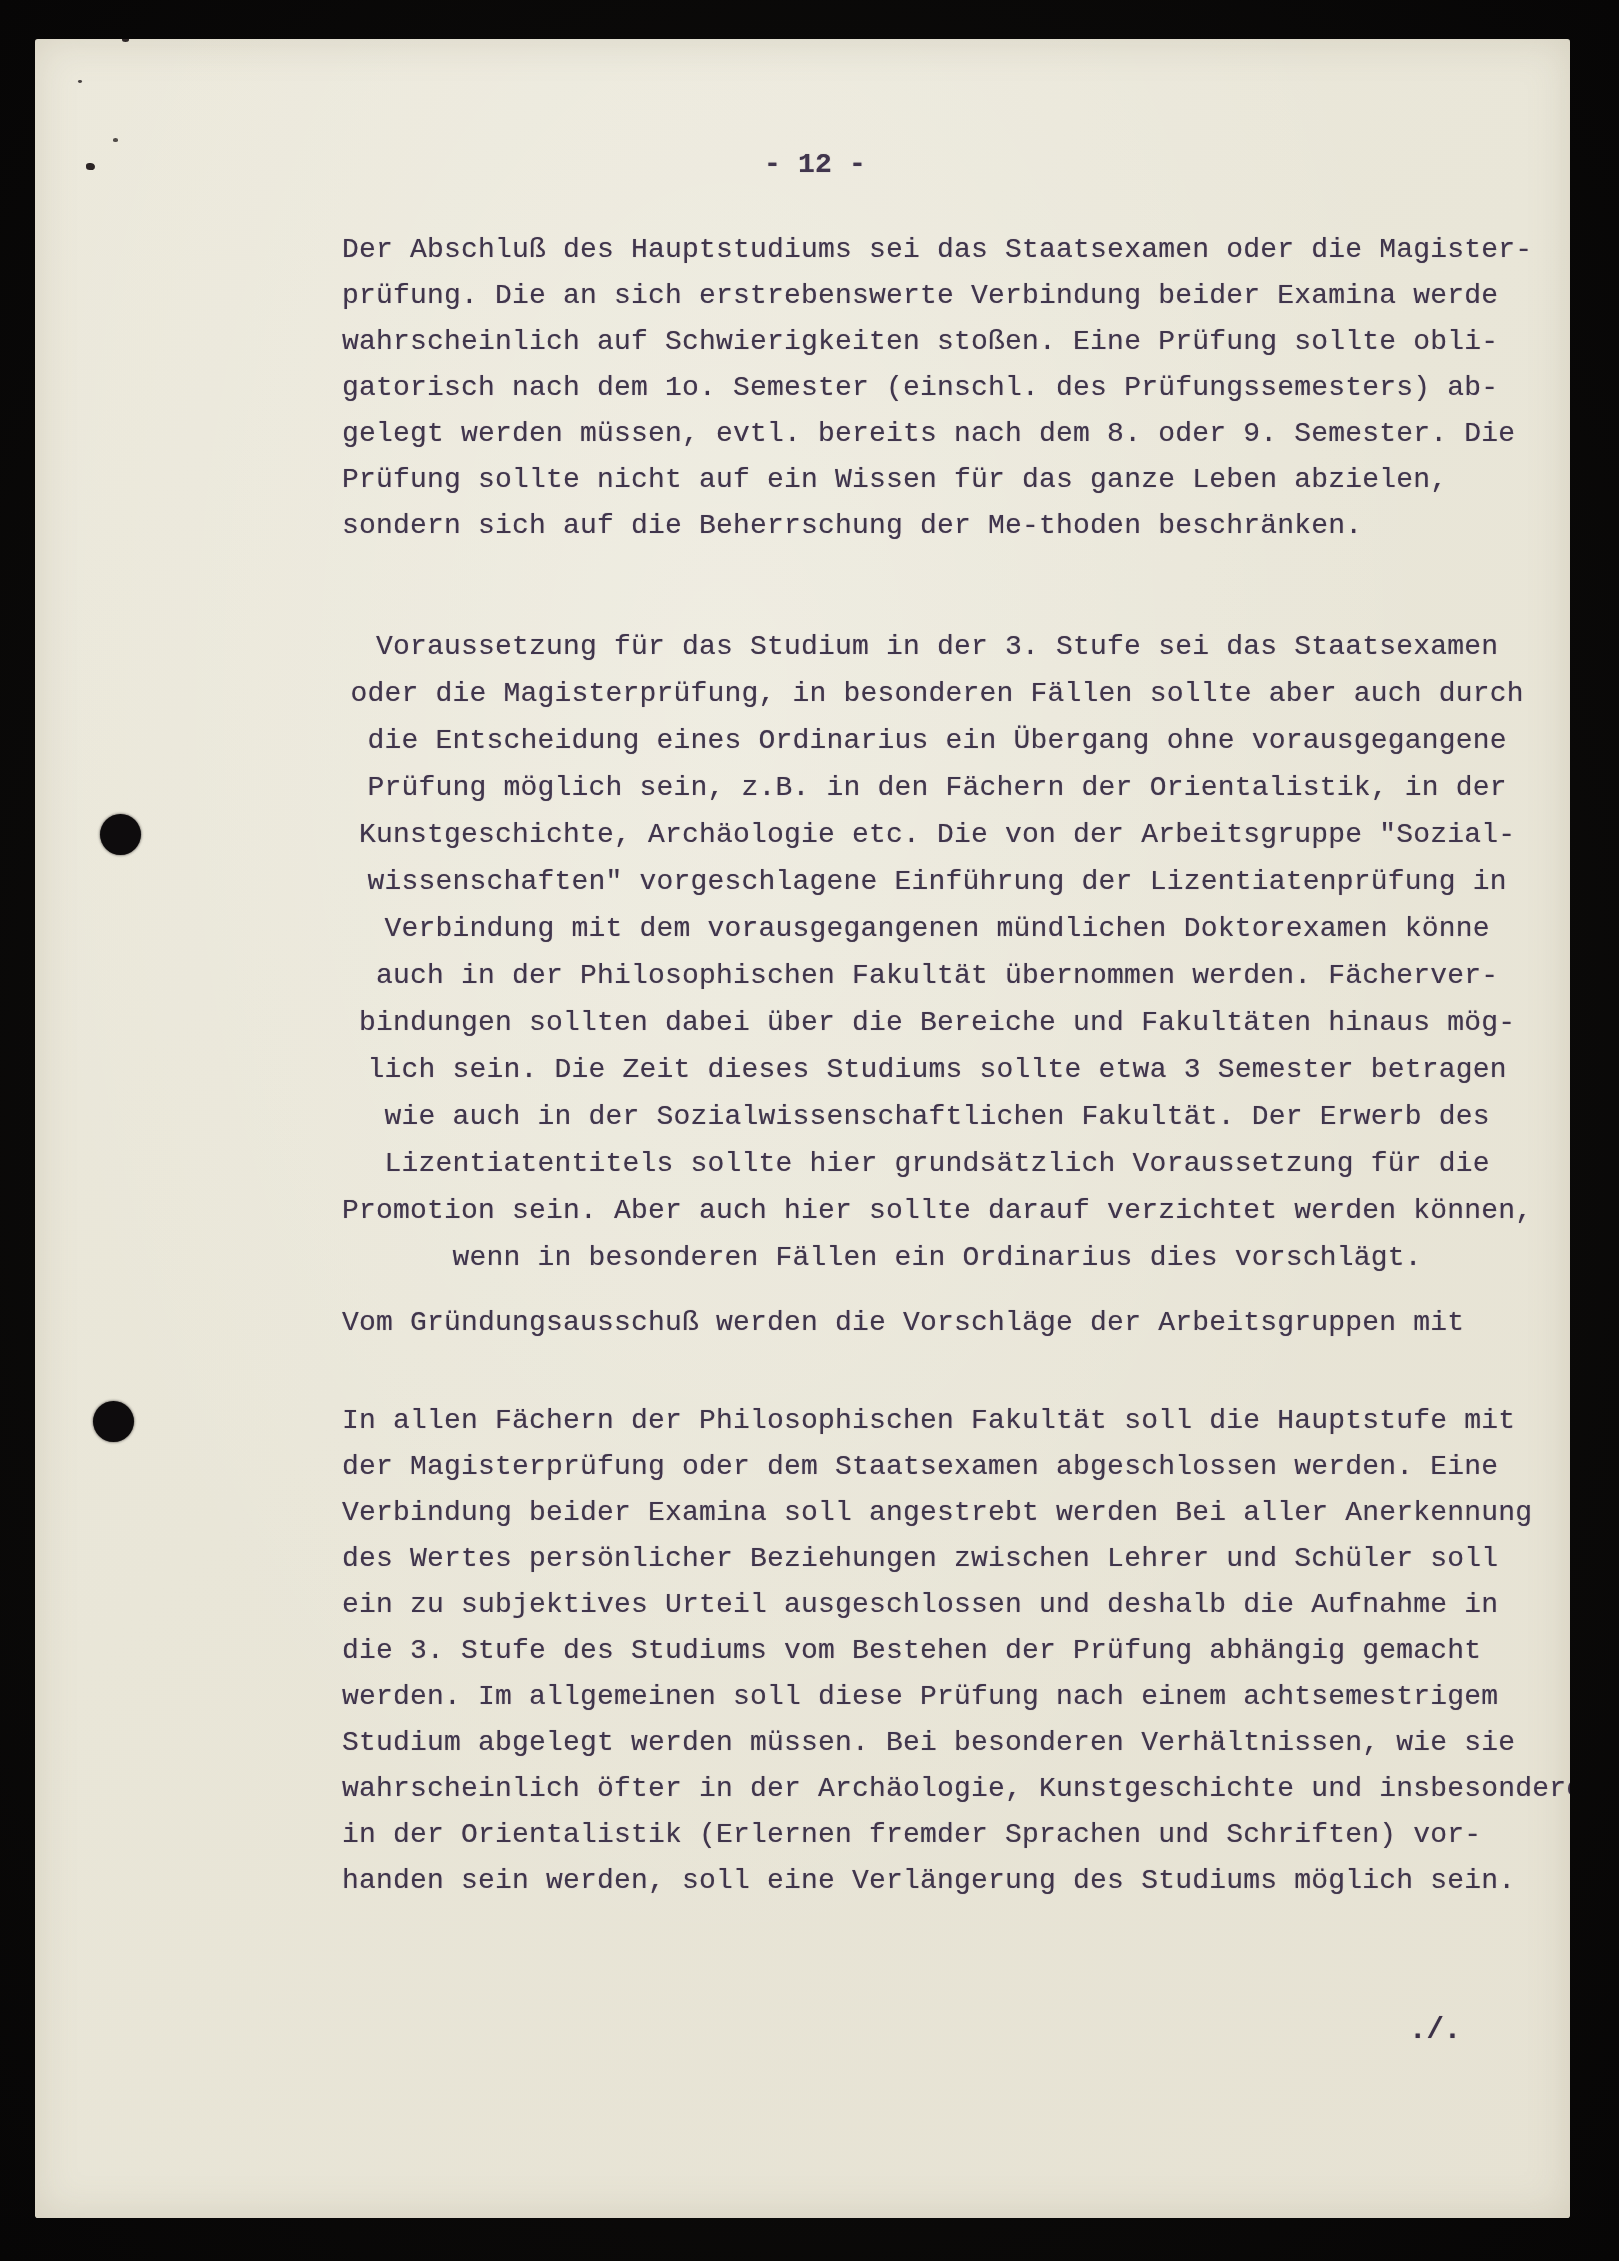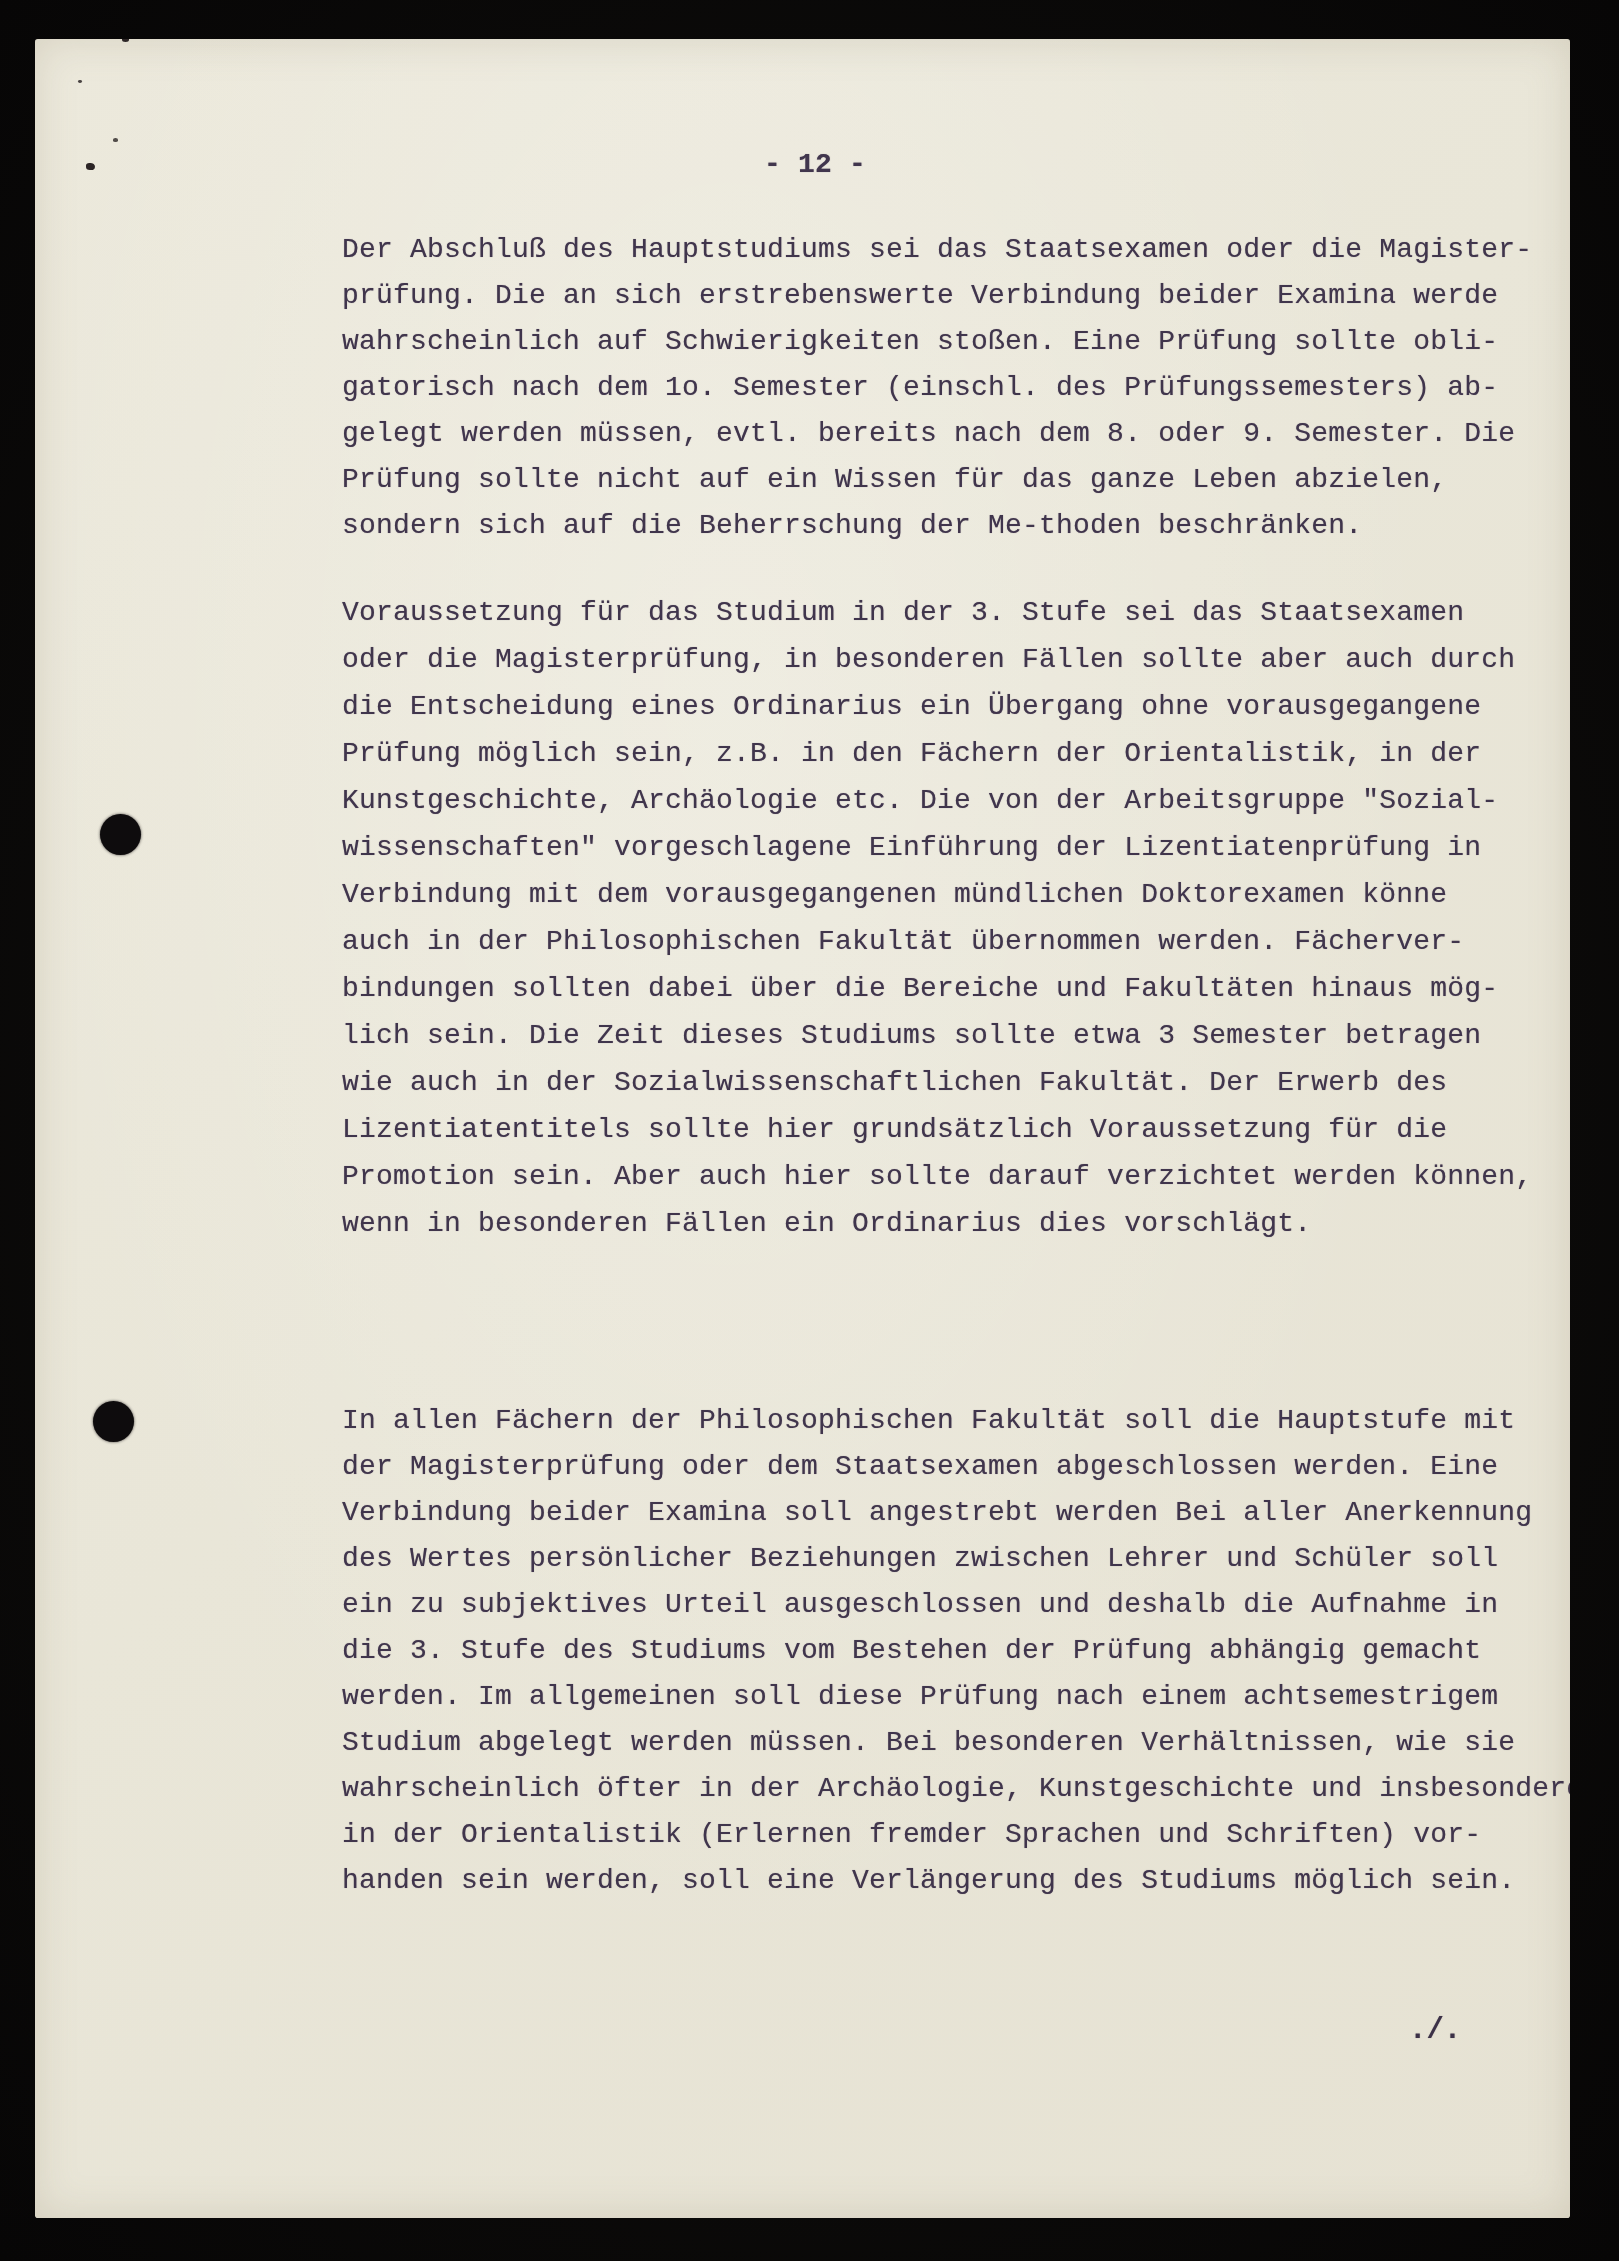--- a/index.html
+++ b/index.html
@@ -46,21 +46,21 @@
     position: absolute;
     left: 307px;
     font-size: 28px;
     font-weight: 400;
     letter-spacing: 0.2px;
     color: #40354c;
     text-shadow: 0 0 0.9px rgba(64,53,76,0.48);
     white-space: pre;
   }
   #para-1 { top: 188px;  line-height: 46px;  }
-  #para-2 { top: 550px; line-height: 47px; }
+  #para-2 { top: 584px; line-height: 47px; text-align: center; }
   #para-3 { top: 1261px; line-height: 45px;  }
   #para-4 { top: 1359px; line-height: 46px;  }
   .continuation-mark {
     position: absolute;
     left: 1374px;
     top: 1975px;
     font-size: 29px;
     font-weight: 700;
     color: #3c3147;
     text-shadow: 0 0 0.9px rgba(60,49,71,0.5);
@@ -89,21 +89,21 @@
 
 <div class="scan-area">
   <div class="paper">
 
     <div class="page-number">- 12 -</div>
 
     <div id="para-1" class="para"><div>Der Abschluß des Hauptstudiums sei das Staatsexamen oder die Magister-</div><div>prüfung. Die an sich erstrebenswerte Verbindung beider Examina werde</div><div>wahrscheinlich auf Schwierigkeiten stoßen. Eine Prüfung sollte obli-</div><div>gatorisch nach dem 1o. Semester (einschl. des Prüfungssemesters) ab-</div><div>gelegt werden müssen, evtl. bereits nach dem 8. oder 9. Semester. Die</div><div>Prüfung sollte nicht auf ein Wissen für das ganze Leben abzielen,</div><div>sondern sich auf die Beherrschung der Me-thoden beschränken.</div></div>
 
     <div id="para-2" class="para"><div>Voraussetzung für das Studium in der 3. Stufe sei das Staatsexamen</div><div>oder die Magisterprüfung, in besonderen Fällen sollte aber auch durch</div><div>die Entscheidung eines Ordinarius ein Übergang ohne vorausgegangene</div><div>Prüfung möglich sein, z.B. in den Fächern der Orientalistik, in der</div><div>Kunstgeschichte, Archäologie etc. Die von der Arbeitsgruppe "Sozial-</div><div>wissenschaften" vorgeschlagene Einführung der Lizentiatenprüfung in</div><div>Verbindung mit dem vorausgegangenen mündlichen Doktorexamen könne</div><div>auch in der Philosophischen Fakultät übernommen werden. Fächerver-</div><div>bindungen sollten dabei über die Bereiche und Fakultäten hinaus mög-</div><div>lich sein. Die Zeit dieses Studiums sollte etwa 3 Semester betragen</div><div>wie auch in der Sozialwissenschaftlichen Fakultät. Der Erwerb des</div><div>Lizentiatentitels sollte hier grundsätzlich Voraussetzung für die</div><div>Promotion sein. Aber auch hier sollte darauf verzichtet werden können,</div><div>wenn in besonderen Fällen ein Ordinarius dies vorschlägt.</div></div>
 
-    <div id="para-3" class="para"></div>
+    <div id="para-3" class="para"><div>Vom Gründungsausschuß werden die Vorschläge der Arbeitsgruppen mit</div></div>
 
     <div id="para-4" class="para"><div>In allen Fächern der Philosophischen Fakultät soll die Hauptstufe mit</div><div>der Magisterprüfung oder dem Staatsexamen abgeschlossen werden. Eine</div><div>Verbindung beider Examina soll angestrebt werden Bei aller Anerkennung</div><div>des Wertes persönlicher Beziehungen zwischen Lehrer und Schüler soll</div><div>ein zu subjektives Urteil ausgeschlossen und deshalb die Aufnahme in</div><div>die 3. Stufe des Studiums vom Bestehen der Prüfung abhängig gemacht</div><div>werden. Im allgemeinen soll diese Prüfung nach einem achtsemestrigem</div><div>Studium abgelegt werden müssen. Bei besonderen Verhältnissen, wie sie</div><div>wahrscheinlich öfter in der Archäologie, Kunstgeschichte und insbesondere</div><div>in der Orientalistik (Erlernen fremder Sprachen und Schriften) vor-</div><div>handen sein werden, soll eine Verlängerung des Studiums möglich sein.</div></div>
 
     <div class="continuation-mark">./.</div>
 
     <div id="hole-top" class="punch-hole"></div>
     <div id="hole-bottom" class="punch-hole"></div>
 
     <div id="speck-1" class="speck"></div>
     <div id="speck-2" class="speck"></div>

